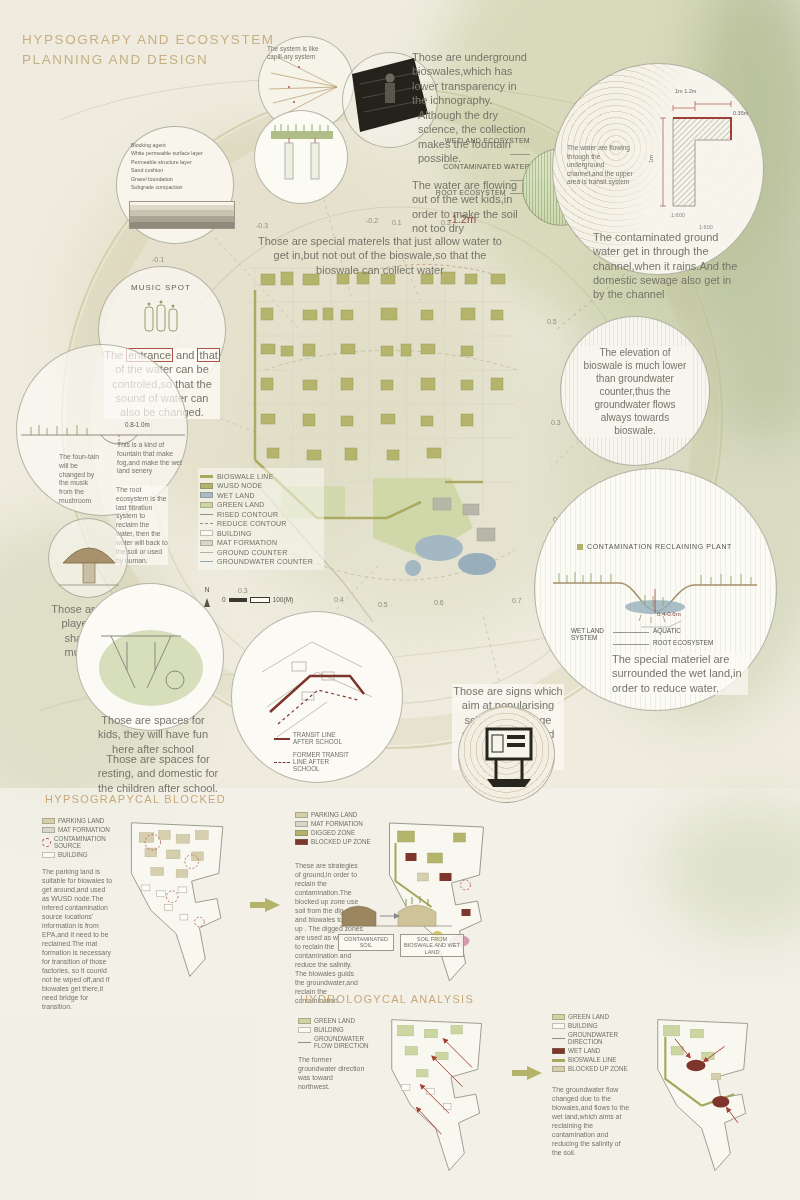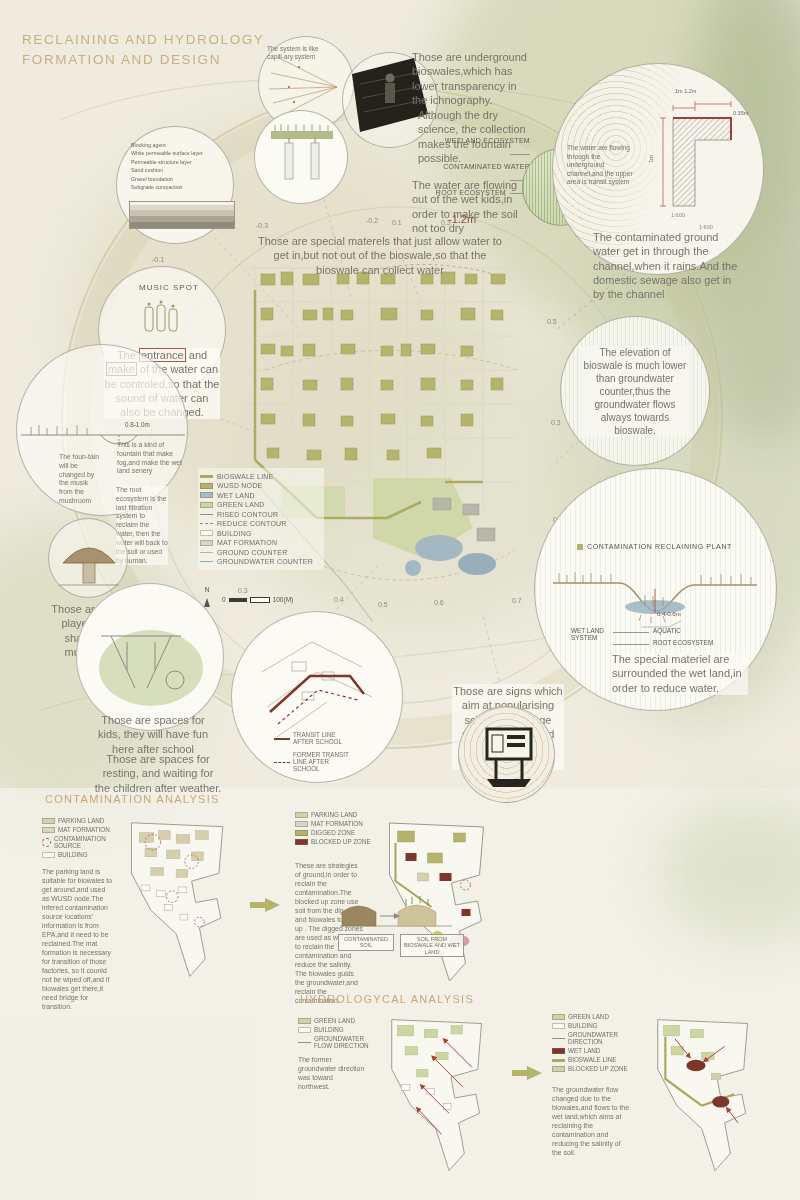--- a/index.html
+++ b/index.html
@@ -67,22 +67,22 @@
       <line x1="168" y1="398" x2="255" y2="432"></line>
       <line x1="332" y1="614" x2="378" y2="566"></line>
       <line x1="506" y1="708" x2="482" y2="612"></line>
       <line x1="630" y1="394" x2="548" y2="470"></line>
       <line x1="395" y1="240" x2="420" y2="300"></line>
     </g>
     <line x1="652" y1="252" x2="556" y2="330" stroke="#b05048" stroke-width=".8" stroke-dasharray="3 4" opacity=".5"></line>
   </svg>
 
   <div class="title">
-    <div>RECLAINING AND HYDROLOGY</div>
-    <div>FORMATION AND DESIGN</div>
+    <div>HYPSOGRAPY AND ECOSYSTEM</div>
+    <div>PLANNING AND DESIGN</div>
   </div>
 
   <svg class="abs" style="left:225px;top:250px;" width="310" height="380" viewBox="0 0 310 380">
     <g stroke="#dcd8c6" stroke-width="1" fill="none">
       <line x1="30" y1="18" x2="30" y2="232"></line>
         <line x1="68" y1="18" x2="68" y2="232"></line>
       <line x1="106" y1="18" x2="106" y2="232"></line>
         <line x1="144" y1="18" x2="144" y2="232"></line>
       <line x1="182" y1="18" x2="182" y2="232"></line>
         <line x1="220" y1="18" x2="220" y2="250"></line>
@@ -333,35 +333,35 @@
       <div>White permeable surface layer</div>
       <div>Permeable structure layer</div>
       <div>Sand cushion</div>
       <div>Gravel foundation</div>
       <div>Subgrade compaction</div>
     </div>
     <div class="abs" style="left:12px;top:74px;width:104px;height:26px;background:linear-gradient(#f5f3ea 0 3px,#ddd8c8 3px 8px,#c9c4b2 8px 14px,#a9a494 14px 20px,#8e8a7c 20px 26px);border:.5px solid #9a978a;"></div>
   </div>
 
   <div class="circle" style="left:98px;top:266px;width:128px;height:128px;">
-    <div class="cap abs" style="left:40px;top:16px;">MUSIC SPOT</div>
+    <div class="cap abs" style="left:32px;top:16px;">MUSIC SPOT</div>
     <svg width="128" height="128">
       <g stroke="#9a9a6a" fill="none" stroke-width="1">
         <rect x="46" y="40" width="8" height="24" rx="3"></rect>
         <rect x="58" y="38" width="8" height="26" rx="3"></rect>
         <rect x="70" y="42" width="8" height="22" rx="3"></rect>
       </g>
       <g fill="#9a9a6a">
           <circle cx="50" cy="37" r="1.5"></circle>
           <circle cx="62" cy="35" r="1.5"></circle>
           <circle cx="74" cy="39" r="1.5"></circle>
         </g>
     </svg>
   </div>
-  <div class="t tc abs" style="left:104px;top:348px;width:116px;background:rgba(251,250,244,.8);"><span>The </span><span class="boxed">entrance</span><span> and </span><span class="boxed">make</span><span> of the water can be controled,so that the sound of water can also be changed.</span></div>
+  <div class="t tc abs" style="left:104px;top:348px;width:116px;background:rgba(251,250,244,.8);"><span>The </span><span class="boxed">entrance</span><span> and </span><span class="boxed">that</span><span> of the water can be controled,so that the sound of water can also be changed.</span></div>
 
   <div class="circle" style="left:16px;top:344px;width:172px;height:172px;background:rgba(251,250,244,.7);">
     <svg width="172" height="172">
       <line x1="4" y1="90" x2="168" y2="90" stroke="#8f8c7c" stroke-width="1"></line>
       <g stroke="#7c9a5a" stroke-width=".8">
         <line x1="14" y1="90" x2="14" y2="82"></line>
           <line x1="22" y1="90" x2="22" y2="80"></line>
           <line x1="30" y1="90" x2="30" y2="83"></line>
         <line x1="40" y1="90" x2="40" y2="81"></line>
           <line x1="50" y1="90" x2="50" y2="83"></line>
@@ -393,21 +393,21 @@
         <line x1="34" y1="52" x2="58" y2="104"></line>
           <line x1="94" y1="52" x2="70" y2="104"></line>
           <line x1="24" y1="52" x2="104" y2="52"></line>
         <circle cx="98" cy="96" r="9"></circle>
         <line x1="50" y1="58" x2="50" y2="86"></line>
           <line x1="78" y1="58" x2="78" y2="86"></line>
       </g>
     </svg>
   </div>
   <div class="t tc abs" style="left:92px;top:713px;width:122px;">Those are spaces for kids, they will have fun here after school</div>
-  <div class="t tc abs" style="left:94px;top:752px;width:128px;">Those are spaces for resting, and waiting for the children after weather.</div>
+  <div class="t tc abs" style="left:94px;top:752px;width:128px;">Those are spaces for resting, and domestic for the children after school.</div>
 
   <div class="circle" style="left:231px;top:611px;width:172px;height:172px;background:#fbfaf4;">
     <svg width="172" height="172">
       <g stroke="#b5b2a2" stroke-width=".8" fill="none">
         <path d="M30,60 L80,30 L130,55"></path>
           <path d="M35,95 L85,60 L140,85"></path>
           <path d="M45,125 L95,90"></path>
         <rect x="60" y="50" width="14" height="9"></rect>
           <rect x="90" y="60" width="12" height="8"></rect>
           <rect x="70" y="80" width="12" height="8"></rect>
@@ -481,21 +481,21 @@
     </svg>
     <div class="abs" style="left:122px;top:142px;font-size:6px;color:#7c4a42;">0.4-0.6m</div>
     <div class="abs" style="left:36px;top:158px;width:38px;font-size:6.4px;color:#55554a;">WET LAND SYSTEM</div>
     <span class="abs" style="left:78px;top:163px;width:36px;height:1px;background:#97978a;"></span>
     <span class="abs" style="left:78px;top:175px;width:36px;height:1px;background:#97978a;"></span>
     <div class="abs" style="left:118px;top:158px;font-size:6.4px;color:#55554a;">AQUATIC</div>
     <div class="abs" style="left:118px;top:170px;font-size:6.4px;color:#55554a;">ROOT ECOSYSTEM</div>
   </div>
   <div class="t abs" style="left:612px;top:652px;width:136px;background:rgba(251,250,244,.7);">The special materiel are surrounded the wet land,in order to reduce water.</div>
 
-  <div class="analysis-h" style="left:45px;top:793px;">CONTAMINATION ANALYSIS</div>
+  <div class="analysis-h" style="left:45px;top:793px;">HYPSOGRAPYCAL BLOCKED</div>
 
   <div class="abs" style="left:42px;top:816px;width:78px;">
     <div class="lrow-s">
         <span class="sw sw-tan"></span>
         <span>PARKING LAND</span>
       </div>
     <div class="lrow-s">
         <span class="sw sw-grey"></span>
         <span>MAT FORMATION</span>
       </div>

